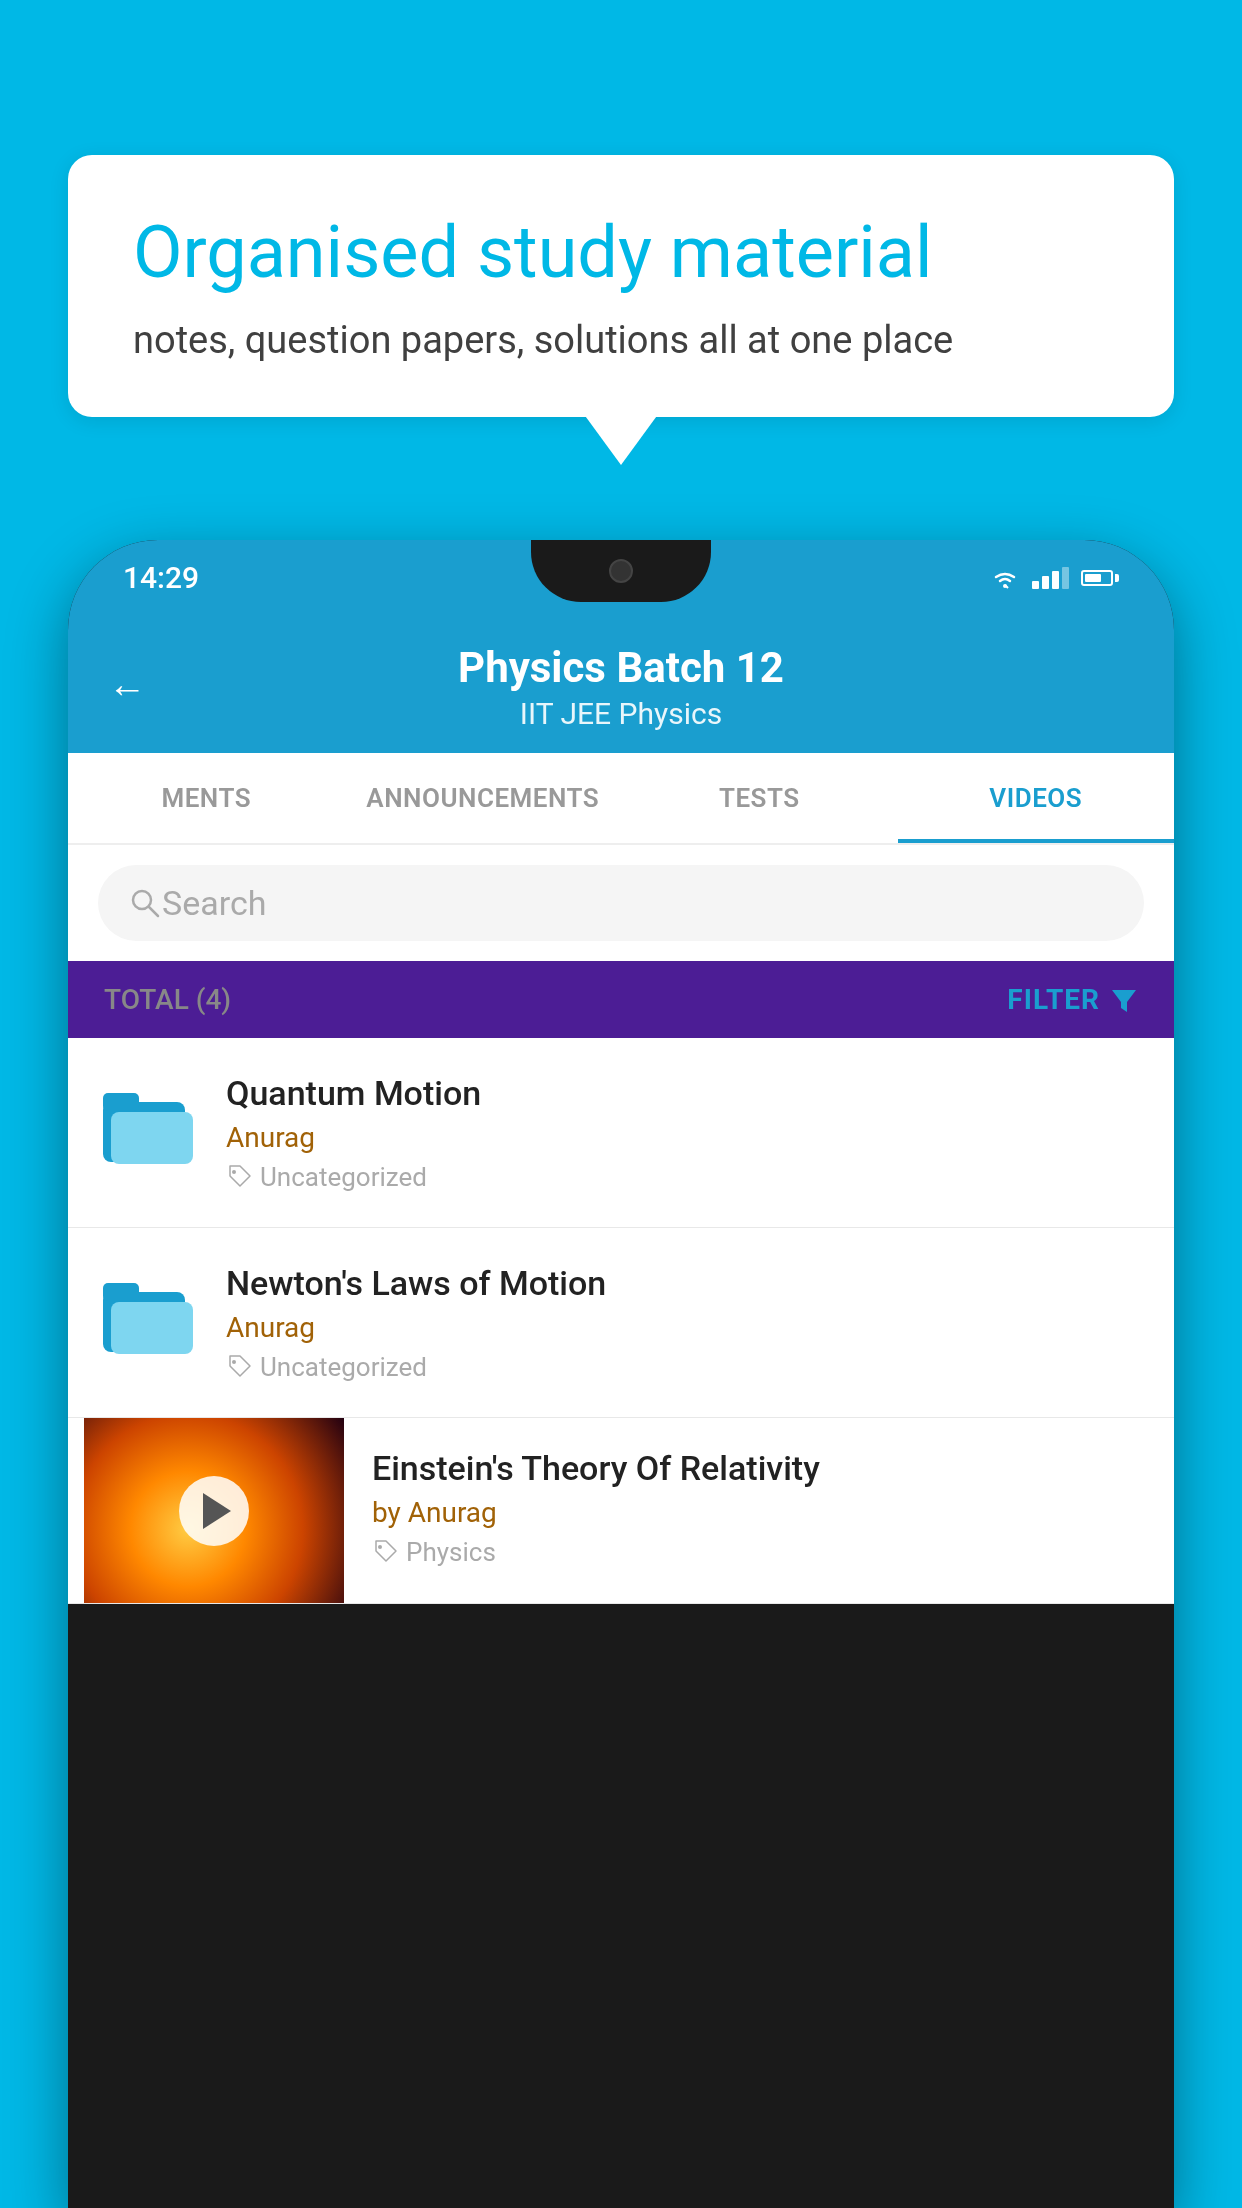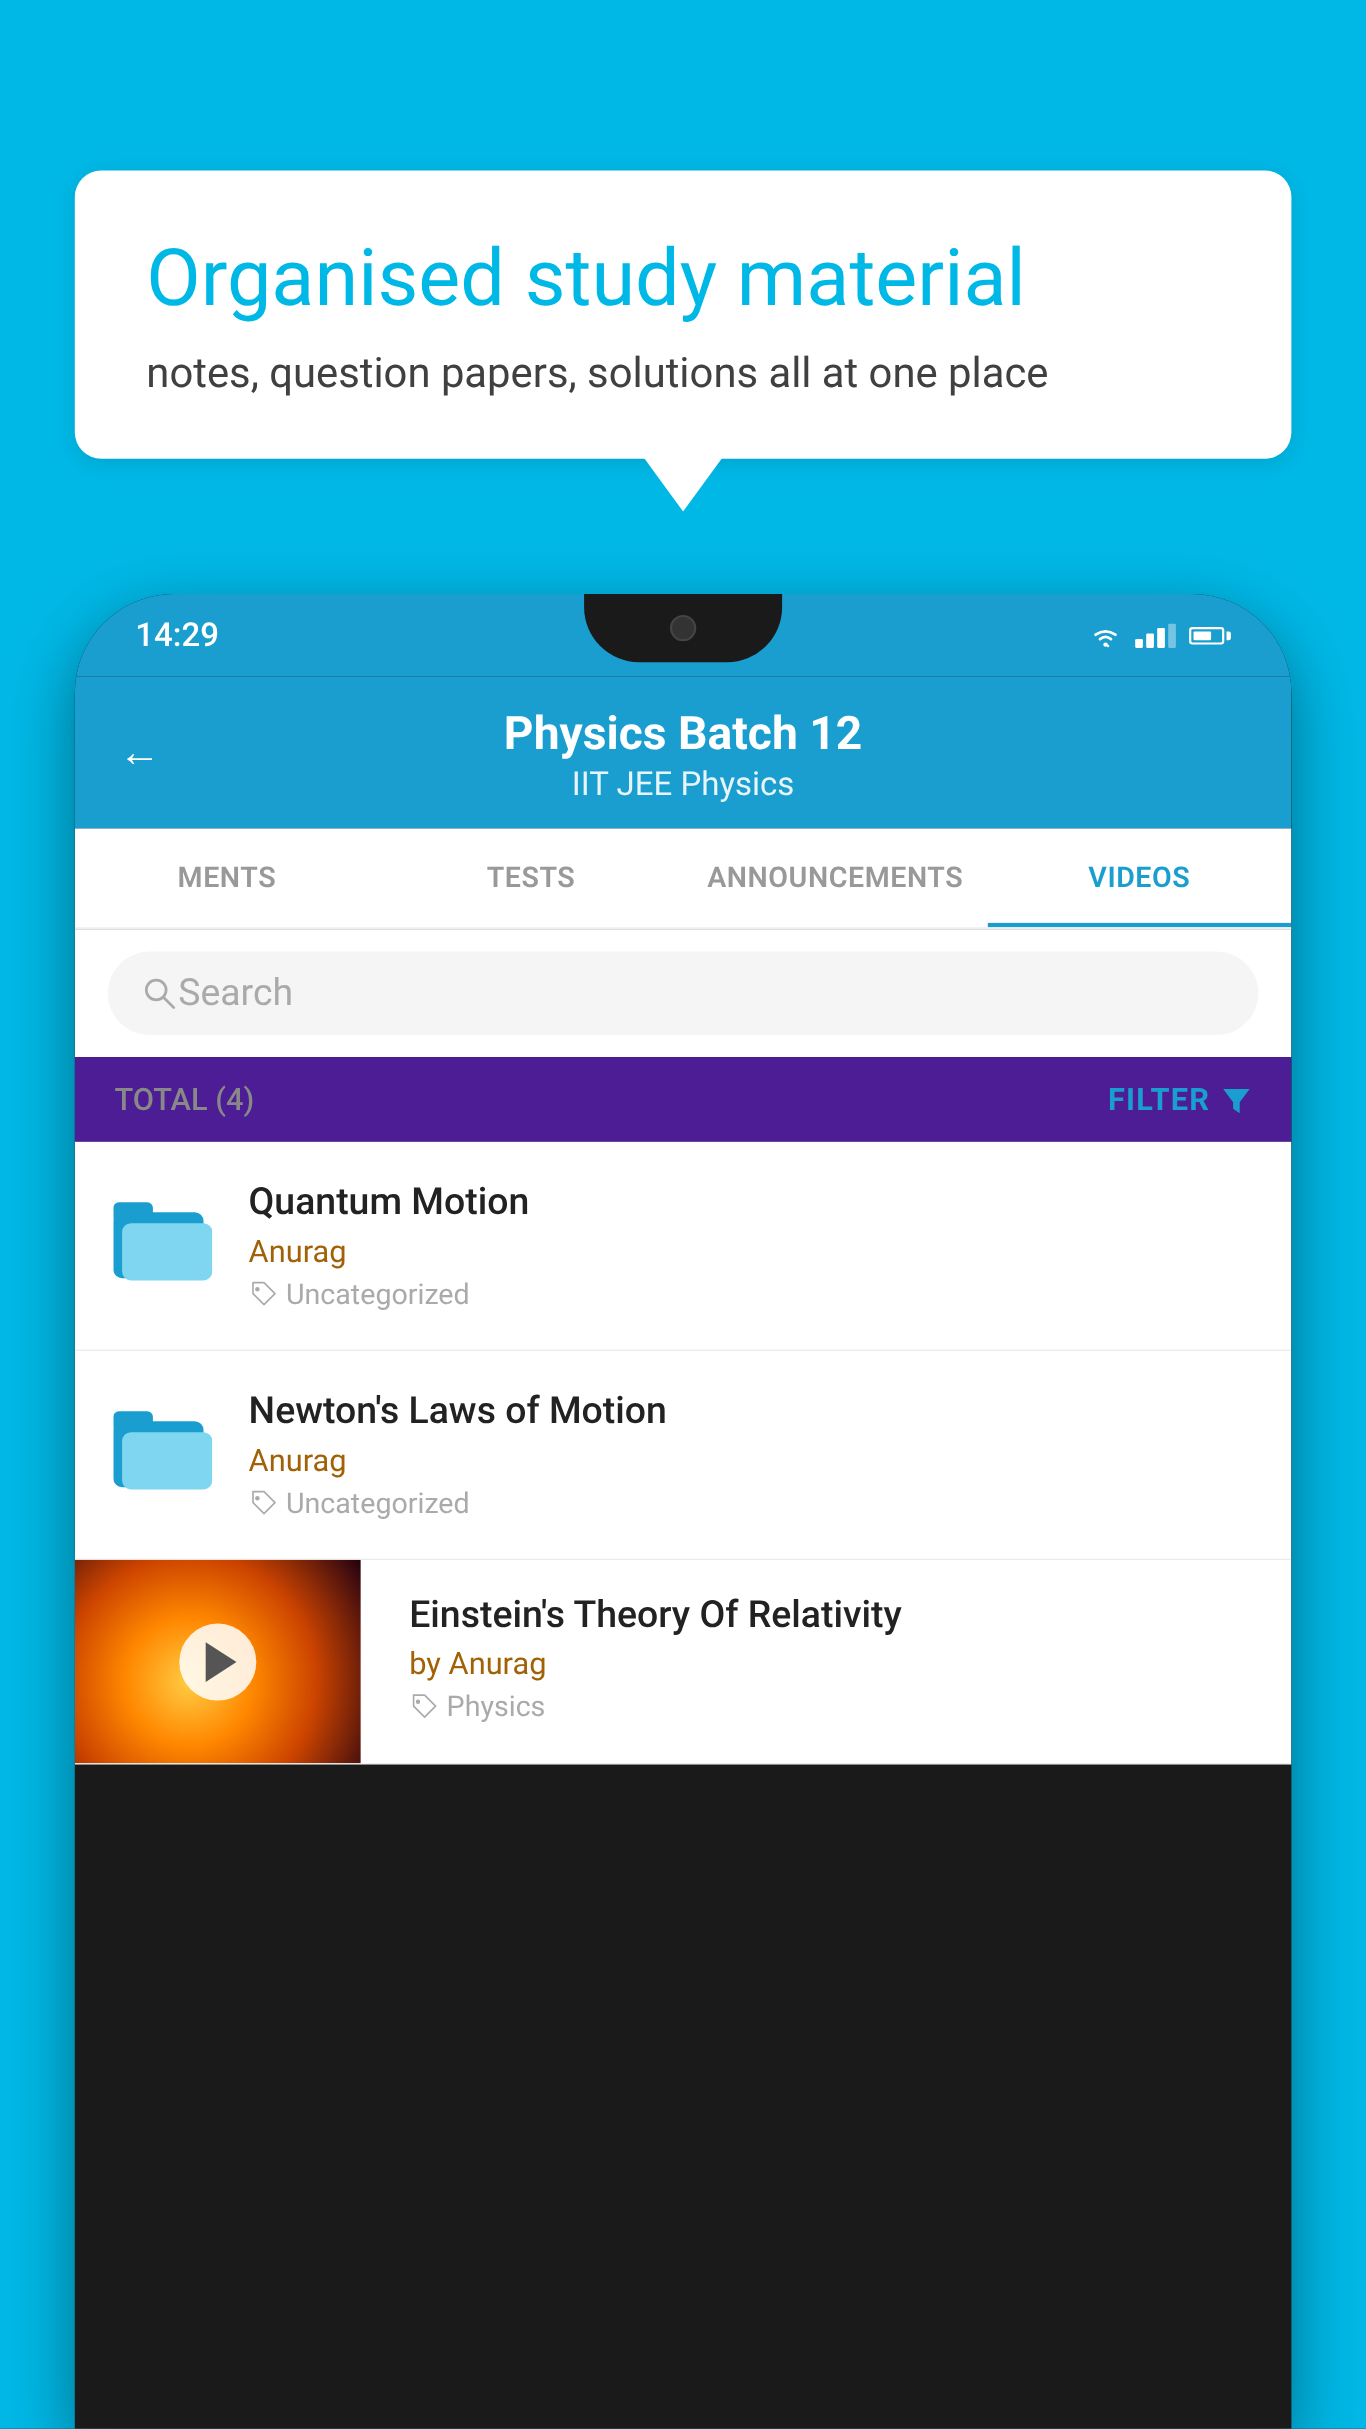--- a/index.html
+++ b/index.html
@@ -272,23 +272,23 @@
       font-size: 26px;
       display: flex;
       align-items: center;
       gap: 8px;
     }
 
     
     .video-item-thumbnail {
       display: flex;
       align-items: flex-start;
-      padding: 0 0 0 0;
+      padding: 0 0 0 16px;
       border-bottom: 1px solid #e8e8e8;
-      gap: 16px;
+      gap: 0;
     }
 
     .video-thumbnail {
       width: 260px;
       height: 185px;
       flex-shrink: 0;
       position: relative;
       overflow: hidden;
     }
 
@@ -415,24 +415,24 @@
     <div class="app-header-back">←</div>
     <div class="app-header-title">Physics Batch 12</div>
     <div class="app-header-subtitle">IIT JEE   Physics</div>
   </div>
 
   <div class="tabs-container">
     <div class="tab">
       <span>MENTS</span>
     </div>
     <div class="tab">
+      <span>ANNOUNCEMENTS</span>
+    </div>
+    <div class="tab">
       <span>TESTS</span>
-    </div>
-    <div class="tab">
-      <span>ANNOUNCEMENTS</span>
     </div>
     <div class="tab active">
       <span>VIDEOS</span>
     </div>
   </div>
 
   <div class="search-container">
     <div class="search-input-wrapper">
       <svg width="34" height="34" viewBox="0 0 34 34">
         <circle cx="14" cy="14" r="9" stroke="#aaa" stroke-width="2.5" fill="none"></circle>

